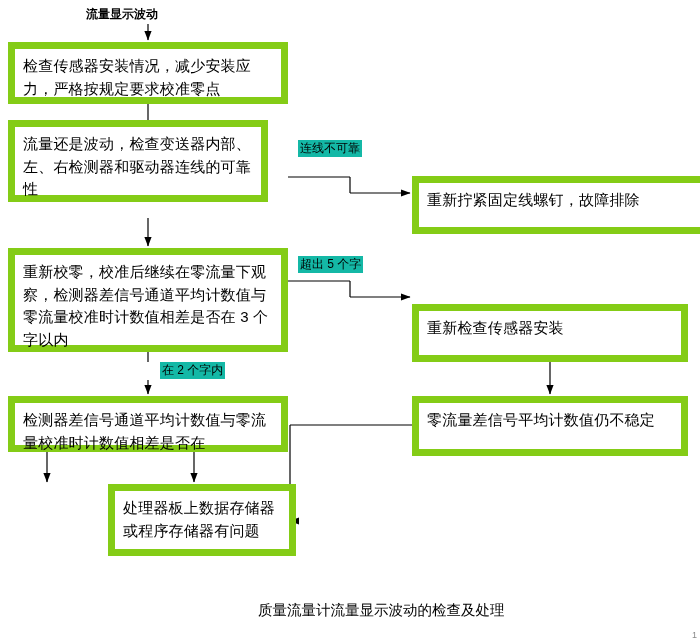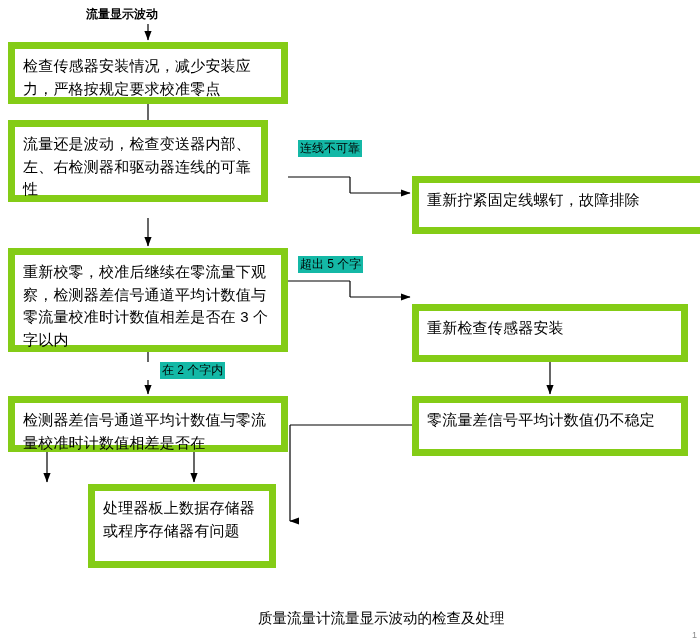--- a/index.html
+++ b/index.html
@@ -65,31 +65,31 @@
     width: 700px;
     height: 642px;
     pointer-events: none;
   }
   
   #n-check-sensor   { left: 8px;   top: 42px;  width: 280px; height: 62px; }
   #n-still-fluct    { left: 8px;   top: 120px; width: 260px; height: 82px; }
   #n-rezero         { left: 8px;   top: 248px; width: 280px; height: 104px; }
   #n-observe        { left: 8px;   top: 396px; width: 280px; height: 56px; }
   #n-interface      { left: 8px;   top: 484px; width: 78px;  height: 72px; }
-  #n-processor      { left: 88px; top: 484px; width: 188px; height: 84px; }
+  #n-processor      { left: 108px; top: 484px; width: 188px; height: 72px; }
   #n-retighten      { left: 412px; top: 176px; width: 316px; height: 58px; }
   #n-recheck-mount  { left: 412px; top: 268px; width: 276px; height: 58px; margin-top: 36px; }
   #n-unstable       { left: 412px; top: 396px; width: 276px; height: 60px; }
   
   #lbl-unreliable   { left: 298px; top: 140px; }
   #lbl-exceed       { left: 298px; top: 256px; text-align: right; }
   #lbl-within       { left: 160px; top: 362px; }
   
   #hdr-flow         { left: 86px;  top: 6px; }
-  #ttl-caption      { left: 258px; top: 600px; margin-top: 8px; }
+  #ttl-caption      { left: 258px; top: 600px; }
   #mark-br          { right: 3px;  bottom: 2px; }
 </style>
 </head>
 <body>
 
 <div id="canvas">
 
   <svg class="lines" xmlns="http://www.w3.org/2000/svg">
     <defs>
       <marker id="arrow" markerWidth="9" markerHeight="9" refX="7.5" refY="3" orient="auto" markerUnits="strokeWidth">

